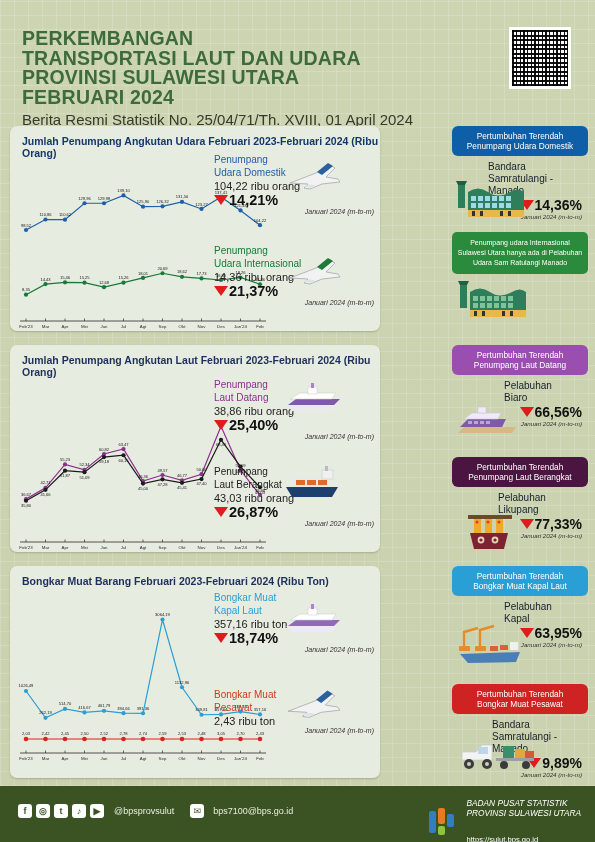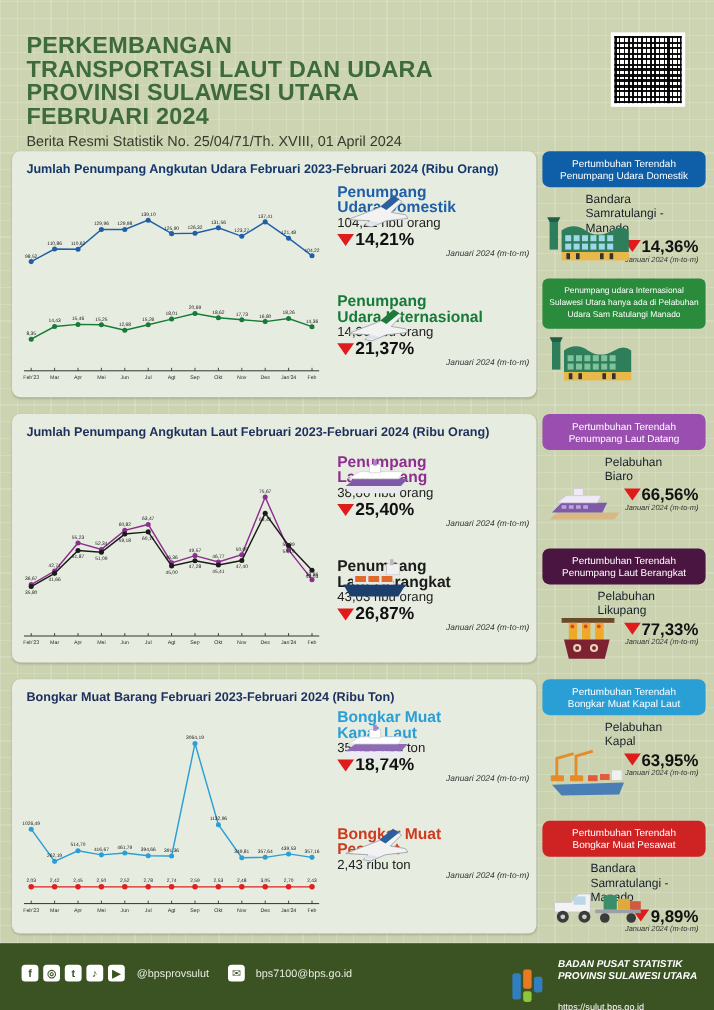--- a/index.html
+++ b/index.html
@@ -22,47 +22,47 @@
   
   .header { position:absolute; left:0; top:15px; width:595px; height:122px; }
   .title {
     position:absolute; left:22px; top:14px;
     font-size:19.5px; font-weight:bold; line-height:19.5px;
     color:#3e6b3c; letter-spacing:0.2px;
   }
   .title div { white-space:nowrap; }
   .subtitle {
     position:absolute; left:22px; top:96px;
-    font-size:12px; color:#333b2c;
+    font-size:15px; color:#333b2c;
   }
   .qr {
     position:absolute; left:509px; top:12px; width:62px; height:62px;
     background:#fff; padding:3px;
   }
   .qr .code {
     width:100%; height:100%;
     background-image:
       repeating-linear-gradient(90deg,#111 0 2px, #fff 2px 4px, #111 4px 5px, #fff 5px 8px,#111 8px 9px,#fff 9px 11px),
       repeating-linear-gradient(0deg,#111 0 2px, rgba(255,255,255,0.92) 2px 4px, #111 4px 6px, rgba(255,255,255,.9) 6px 9px);
     background-blend-mode: multiply;
   }
 
   
-  .section { position:absolute; left:10px; width:437px; background:#e7ece0;
+  .section { position:absolute; left:10px; width:370px; background:#e7ece0;
              border-radius:7px; box-shadow:0 1px 2px rgba(0,0,0,.18); }
   .sec-title { font-size:10.5px; font-weight:bold; color:#14386b; padding:9px 0 0 12px; }
   .sec-title.blue2 { color:#1d2f5c; }
 
   .plotwrap { position:relative; }
   svg.plot { display:block; }
 
   
   .info { position:absolute; right:6px; top:24px; width:160px; }
   .info-block { position:relative; margin-bottom:4px; }
-  .info-head { font-size:13px; font-weight:bold; line-height:12.5px; }
+  .info-head { font-size:10px; font-weight:normal; line-height:12.5px; }
   .info-val { font-size:11px; color:#222; margin-top:1px; }
   .info-pct { font-size:14.5px; font-weight:bold; color:#111; display:flex; align-items:center; gap:1px; }
   .tri-down { width:0;height:0;border-left:7px solid transparent;border-right:7px solid transparent;border-top:10px solid #e01b1b; }
   .info-note { font-size:7px; color:#333; font-style:italic; text-align:right; }
 
   .c-blue { color:#1f5fa8; }
   .c-green { color:#167a38; }
   .c-purple { color:#8d2f8f; }
   .c-dark { color:#1b1b1b; }
   .c-lblue { color:#2a9fd6; }
@@ -82,21 +82,21 @@
   .side-pct { font-size:14px; font-weight:bold; color:#111; display:flex; justify-content:flex-end; align-items:center; gap:1px; }
   .side-note { font-size:6.2px; color:#333; font-style:italic; text-align:right; }
 
   .footer { position:absolute; left:0; bottom:0; width:595px; height:56px; background:#3b5323; }
   .social { position:absolute; left:18px; top:18px; display:flex; gap:4px; align-items:center; }
   .sq { width:14px;height:14px;background:#fff;border-radius:3px;display:flex;align-items:center;justify-content:center;
         font-size:9px;color:#3b5323;font-weight:bold; }
   .handle { font-size:9px;color:#e9eee0;margin-left:6px; }
   .mailsq { width:14px;height:14px;background:#fff;border-radius:3px;display:flex;align-items:center;justify-content:center;font-size:9px;color:#3b5323;margin-left:12px;}
   .bps { position:absolute; right:14px; top:12px; display:flex; gap:7px; align-items:center; }
-  .bps-txt { font-size:8.3px; color:#fff; font-weight:bold; font-style:italic; line-height:10px; }
+  .bps-txt { font-size:8.3px; color:#fff; font-weight:normal; font-style:italic; line-height:10px; }
   .bps-url { font-weight:normal; font-style:normal; font-size:7.6px;margin-top:17px; }
 
   .axis-lbl { font-size:4.4px; fill:#2b2b2b; }
   .dlabel { font-size:4.1px; fill:#1a1a1a; }
   .note-green { background:#2a8b3c; color:#fff; border-radius:5px; padding:6px 4px;
                 font-size:7px; line-height:10px; text-align:center; }
 </style>
 </head>
 <body>
 

